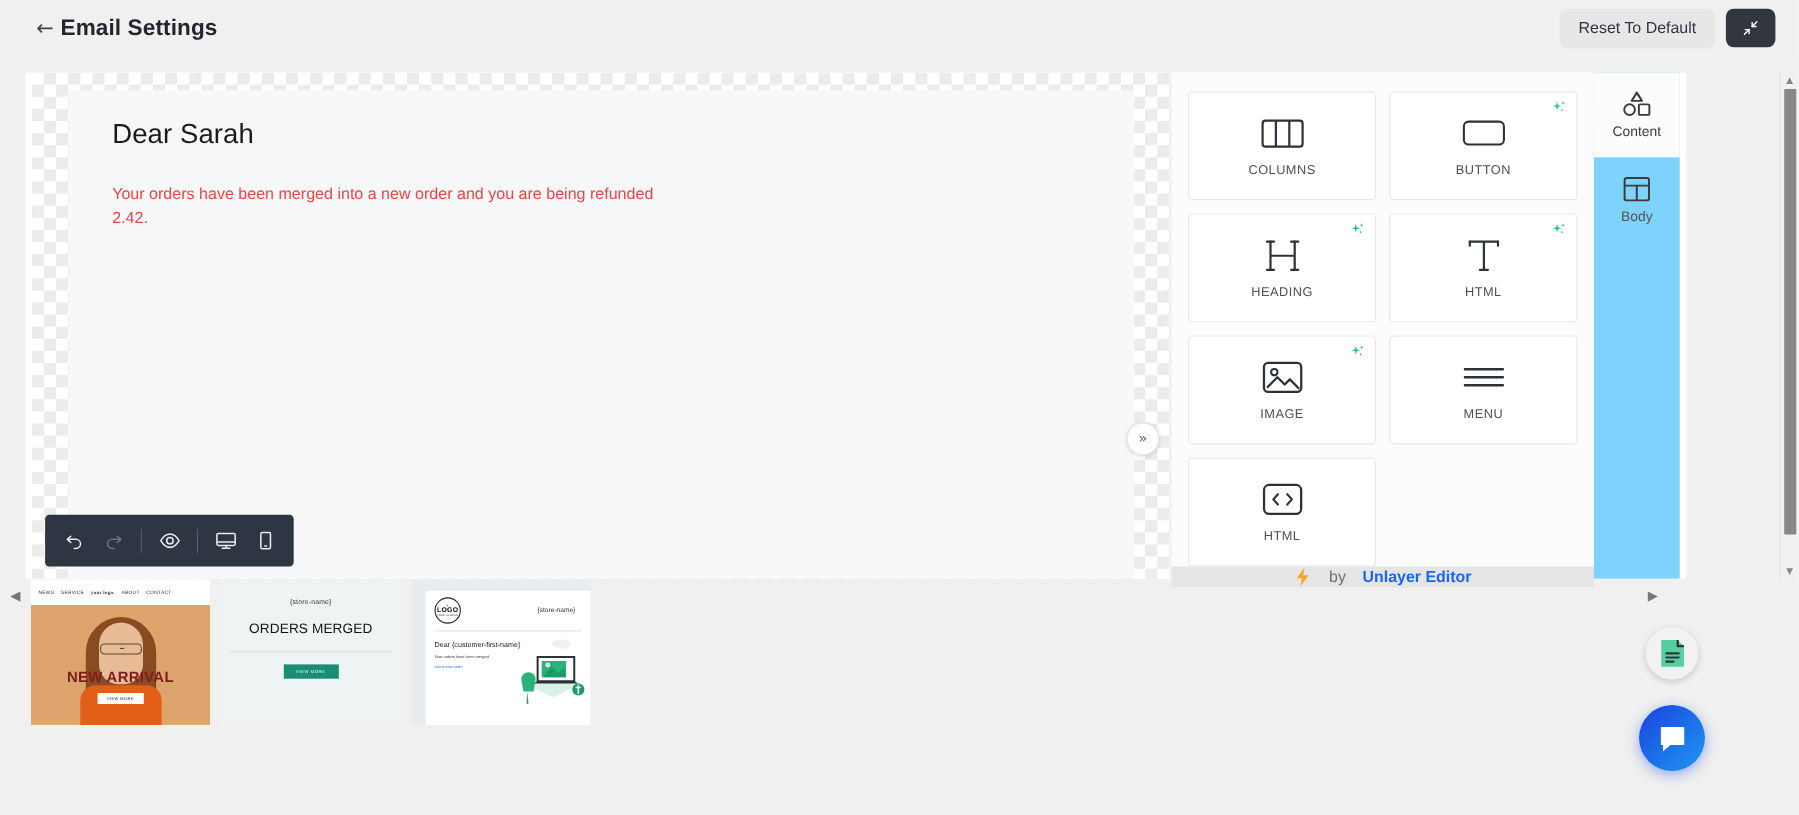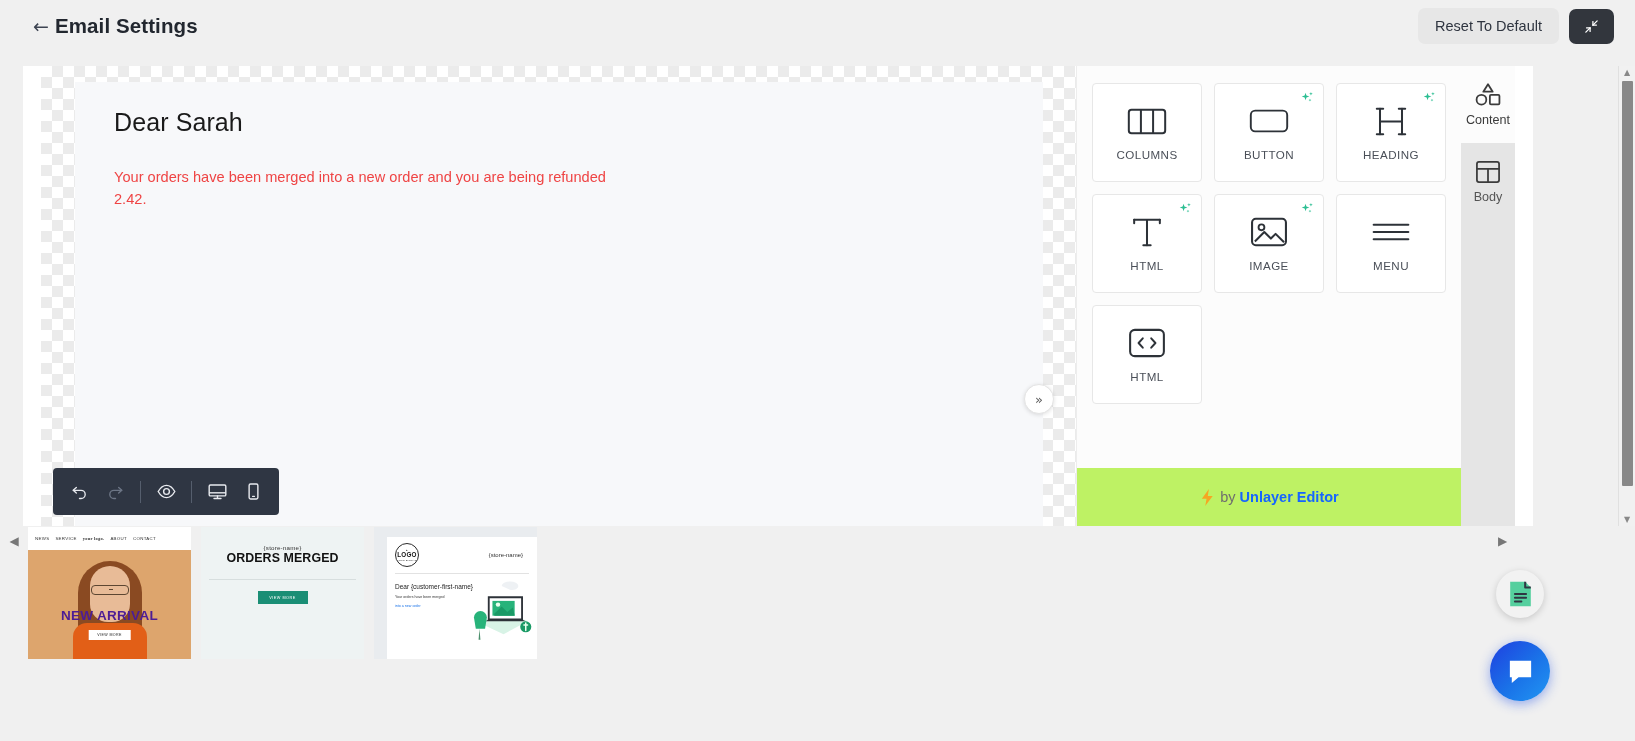--- a/index.html
+++ b/index.html
@@ -20,21 +20,21 @@
     margin-left: 30px; width: 22px; height: 22px;
     display: flex; align-items: center; justify-content: center;
     color: #3d4452; font-size: 19px; cursor: pointer;
     font-family: "DejaVu Sans", sans-serif;
   }
   #page-title {
     margin-left: 3px; font-size: 20.5px; font-weight: bold;
     color: #22272f; letter-spacing: .1px;
   }
   #header-right {
-    margin-left: auto; display: flex; align-items: flex-end; gap: 10px;
+    margin-left: auto; display: flex; align-items: flex-start; gap: 10px;
     margin-right: 21px;
   }
   #reset-btn {
     background: #e7e7e7; border: none; border-radius: 7px;
     padding: 10px 17px; font-size: 14.5px; color: #2f3540;
     font-family: "Liberation Sans", sans-serif; cursor: pointer;
   }
   #collapse-btn {
     width: 45px; height: 35px; background: #32363d; border-radius: 7px;
     display: flex; align-items: center; justify-content: center;
@@ -99,47 +99,47 @@
   }
 
   
   #tool-panel {
     width: 385px; height: 460px; background: #fcfcfc;
     border-left: 1px solid #ededed; position: relative;
     display: flex; flex-direction: column;
   }
   #tile-grid {
     padding: 17px 15px 0 15px;
-    display: grid; grid-template-columns: repeat(3, 1fr);
+    display: grid; grid-template-columns: repeat(2, 1fr);
     gap: 12px; align-content: start; flex: 1;
   }
   .tile {
     position: relative; height: 99px; background: #fff;
     border: 1px solid #e7e7e7; border-radius: 4px;
     display: flex; flex-direction: column;
     align-items: center; justify-content: center; gap: 10px;
     cursor: grab;
   }
   .tile-label {
     font-size: 11.6px; color: #4a4f58; letter-spacing: .45px;
   }
   .tile-icon { height: 33px; display: flex; align-items: center; }
   .sparkle { position: absolute; right: 8px; top: 7px; }
 
   #unlayer-footer {
     height: 58px; display: flex; align-items: center;
-    justify-content: center; gap: 4px;
-    font-size: 14.5px; background: #bef264;
+    justify-content: center; gap: 15px;
+    font-size: 14.5px; background: #e5e5e5;
   }
   #unlayer-by { color: #6e6e6e; }
   #unlayer-link { color: #1565ff; font-weight: bold; cursor: pointer; }
 
   
   #tab-rail {
-    width: 54px; height: 460px; background: #e5e5e5;
+    width: 78px; height: 460px; background: #7dd3fc;
     position: relative;
   }
   .tab {
     height: 77px; display: flex; flex-direction: column;
     align-items: center; justify-content: center; gap: 6px;
     cursor: pointer; position: relative;
   }
   .tab.active { background: #fcfcfc; }
   .tab-label { font-size: 12.6px; color: #545454; }
   .tab.active .tab-label { color: #3a3a3a; }
@@ -209,33 +209,33 @@
   .t1-skin { position: absolute; left: 17px; top: 11px; width: 40px; height: 56px;
     background: #e8bb97; border-radius: 20px 20px 18px 18px; }
   .t1-glass { position: absolute; left: 18px; top: 30px; width: 38px; height: 10px;
     border: 1.3px solid #5c4632; border-radius: 4px; }
   .t1-glass::after { content:""; position:absolute; left:17px; top:3px;
     width: 4px; height:1.3px; background:#5c4632; }
   .t1-shirt { position: absolute; left: 0; top: 68px; width: 74px; height: 42px;
     background: #e25f17; border-radius: 14px 14px 0 0; }
   .t1-title {
     position: absolute; left: 0; right: 0; top: 58px; text-align: center;
-    color: #4c1d95; font-weight: bold; font-size: 13.5px; letter-spacing: .3px;
+    color: #7f1d1d; font-weight: bold; font-size: 13.5px; letter-spacing: .3px;
   }
   .t1-cta {
     position: absolute; left: 50%; transform: translateX(-50%); top: 80px;
     background: #fff; color: #222; font-size: 3.6px; padding: 3px 9px;
     letter-spacing: .4px;
   }
 
   
   .t2 { background: #eef3f3; padding-top: 3px; }
   .t2-card { background: #eef3f3; padding: 14px 8px 0; text-align: center; }
   .t2-store { font-size: 6.2px; color: #333; letter-spacing: .2px; }
-  .t2-title { font-size: 12.4px; font-weight: bold;
+  .t2-title { margin-top: 13px; font-size: 12.4px; font-weight: normal;
     color: #111; letter-spacing: .1px; }
   .t2-rule { margin-top: 14px; height: 1px; background: #d7dede; }
   .t2-btn {
     margin: 11px auto 0; width: 50px; height: 13px; background: #1a8e75;
     color: #fff; font-size: 3.8px; display: flex;
     align-items: center; justify-content: center; letter-spacing: .5px;
   }
 
   
   .t3 { background: #e9ecef; position: relative; }

